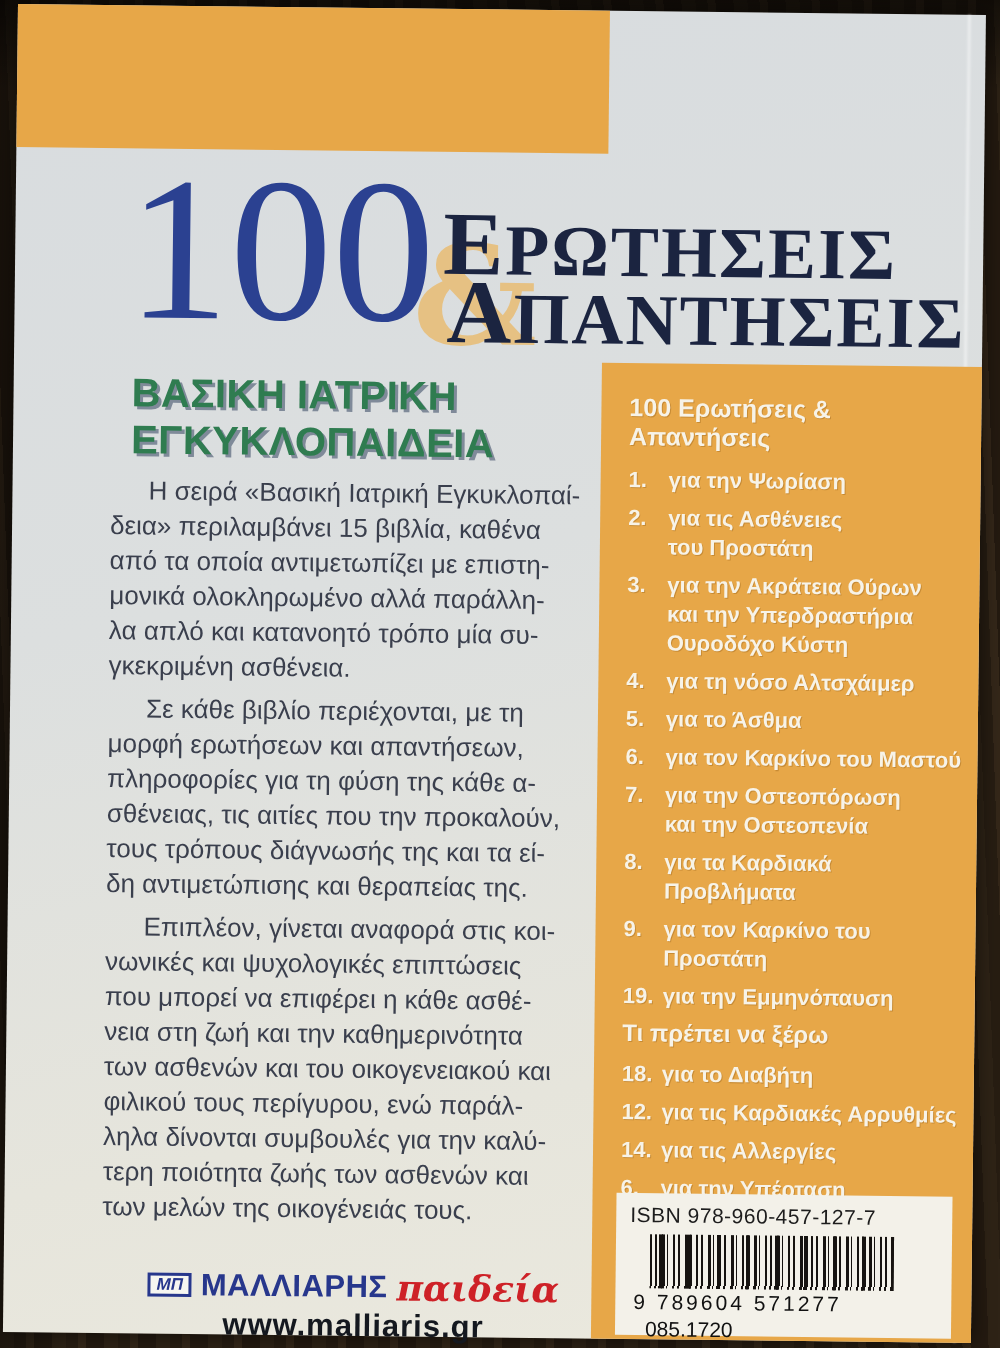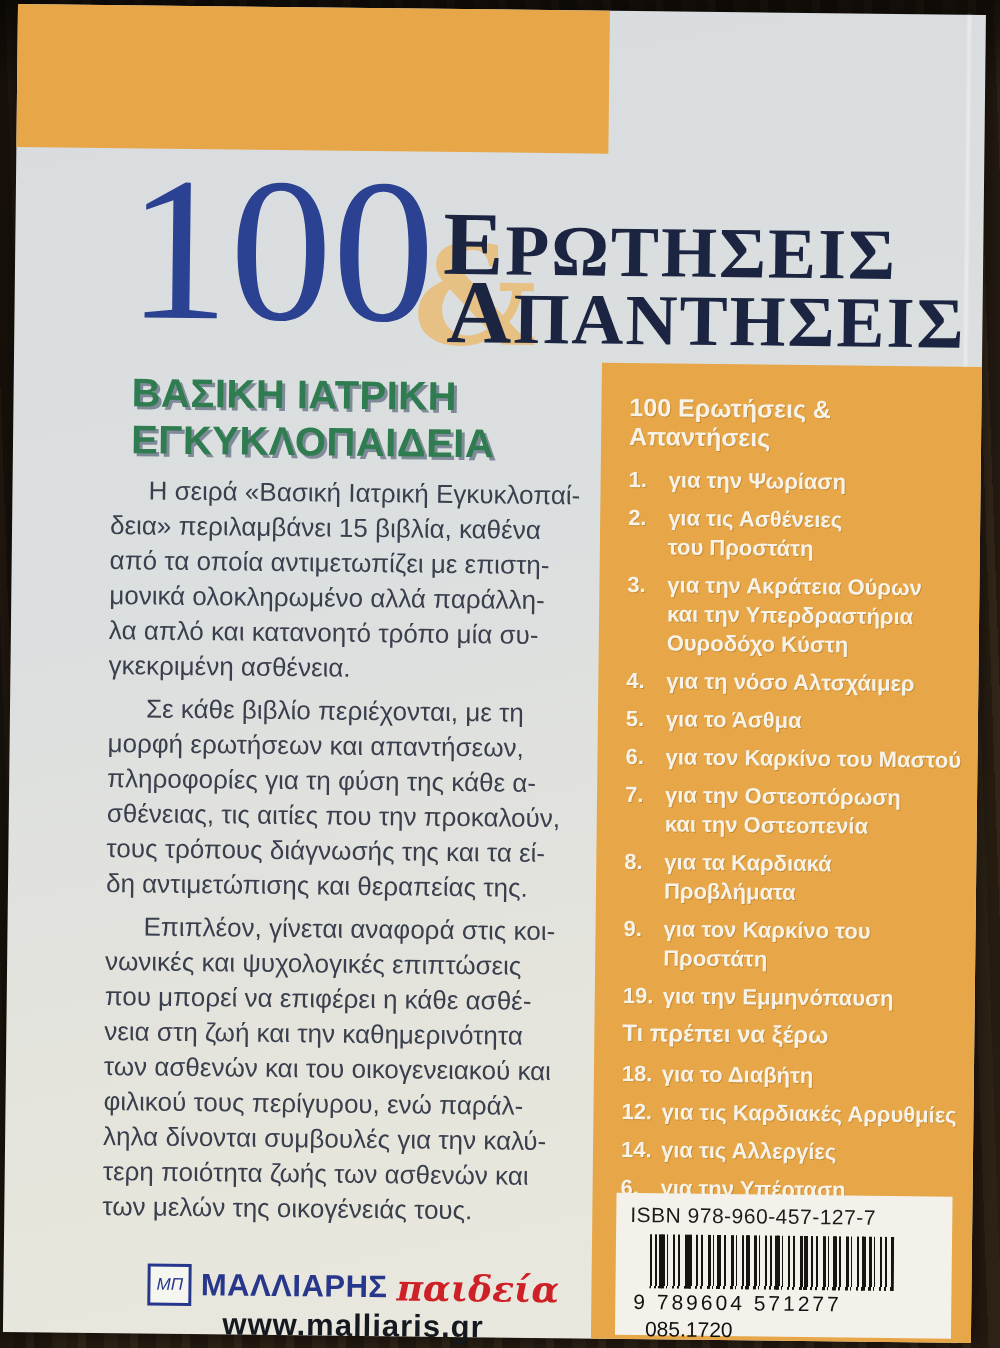--- a/index.html
+++ b/index.html
@@ -55,22 +55,22 @@
   .barcode{height:54px;width:244px;margin:7px 0 0 20px;
     background:
       repeating-linear-gradient(90deg,#161310 0 2px,transparent 2px 5px,#161310 5px 7px,transparent 7px 12px,#161310 12px 15px,transparent 15px 17px,#161310 17px 18px,transparent 18px 23px),
       repeating-linear-gradient(90deg,transparent 0 9px,#161310 9px 13px,transparent 13px 29px);}
   .isbn-digits{font-size:21px;letter-spacing:3px;margin:2px 0 0 4px;color:#111;}
   .isbn-code{font-size:21px;margin:3px 0 0 16px;color:#111;}
   
   .publisher{position:absolute;left:140px;top:1258px;width:420px;text-align:center;z-index:2;}
   .pub-row{display:inline-flex;align-items:center;gap:9px;}
   .logo-box{display:inline-flex;align-items:center;justify-content:center;
-    width:44px;height:42px;border:3px solid var(--brand-navy,#27378c);background:#f6f6f1;
-    color:var(--brand-navy,#27378c);font-weight:normal;font-style:italic;font-size:17px;box-sizing:border-box;}
+    width:44px;height:24px;border:3px solid var(--brand-navy,#27378c);background:#f6f6f1;
+    color:var(--brand-navy,#27378c);font-weight:bold;font-style:italic;font-size:17px;box-sizing:border-box;}
   .pub-name{font-size:31px;font-weight:bold;color:var(--brand-navy,#27378c);letter-spacing:.5px;}
   .pub-brand{font-family:"DejaVu Serif",serif;font-style:italic;font-weight:bold;
     font-size:36px;color:var(--brand-red,#ce2127);}
   .pub-site{font-size:31px;font-weight:bold;color:#14181f;letter-spacing:1px;margin-top:0px;}
 </style>
 </head>
 <body>
 
 <div class="photo">
   <div class="cover">

